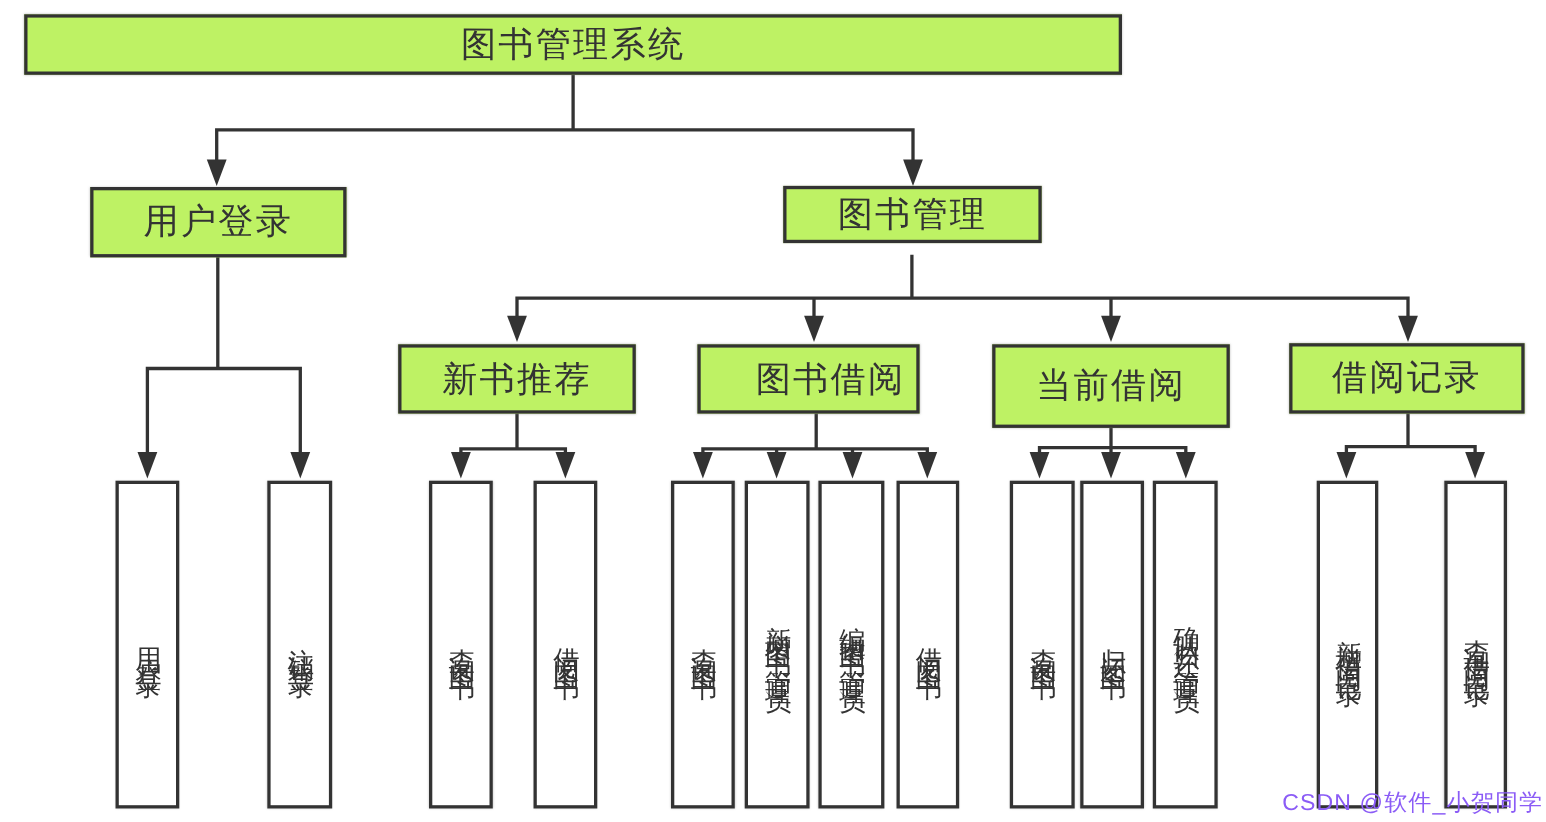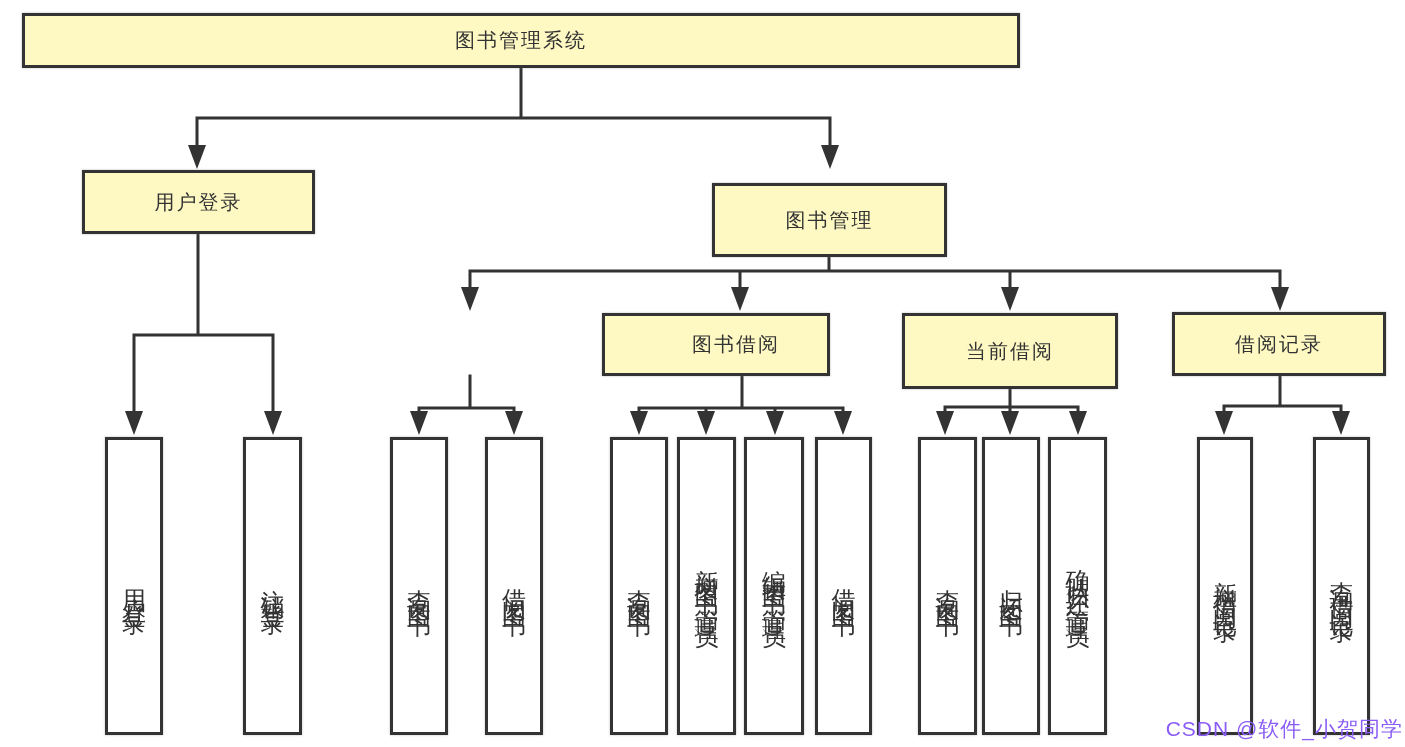--- a/index.html
+++ b/index.html
@@ -13,26 +13,26 @@
     overflow: hidden;
   }
   .connectors {
     position: absolute;
     left: 0; top: 0;
     width: 1405px; height: 747px;
   }
   .hbox {
     position: absolute;
     box-sizing: border-box;
-    background: #fef9c3;
+    background: #bef264;
     border: 3px solid #333333;
     display: flex;
     align-items: center;
     justify-content: center;
-    font-size: 20px;
+    font-size: 32px;
     letter-spacing: 2px;
     white-space: nowrap;
     box-shadow: 0 0 2px rgba(130,130,130,0.55);
   }
   .vbox {
     position: absolute;
     top: 437px;
     height: 298px;
     box-sizing: border-box;
     background: #ffffff;
@@ -98,23 +98,24 @@
       <polygon points="1001,411 1019,411 1010,435"></polygon>
       <polygon points="1069,411 1087,411 1078,435"></polygon>
       <polygon points="1215,411 1233,411 1224,435"></polygon>
       <polygon points="1332,411 1350,411 1341,435"></polygon>
     </g>
   </svg>
 
   <div class="hbox" style="left:22px; top:13px; width:998px; height:55px;">图书管理系统</div>
 
   <div class="hbox" style="left:82px; top:170px; width:233px; height:64px;">用户登录</div>
-  <div class="hbox" style="left:712px; top:183px; width:235px; height:74px;">图书管理</div>
+  <div class="hbox" style="left:712px; top:169px; width:235px; height:52px;">图书管理</div>
 
-  <div class="hbox" style="left:602px; top:313px; width:228px; height:63px;padding-left:40px;">图书借阅</div>
+  <div class="hbox" style="left:362px; top:313px; width:216px; height:63px;">新书推荐</div>
+  <div class="hbox" style="left:634px; top:313px; width:202px; height:63px;padding-left:40px;">图书借阅</div>
   <div class="hbox" style="left:902px; top:313px; width:216px; height:76px;">当前借阅</div>
   <div class="hbox" style="left:1172px; top:312px; width:214px; height:64px;">借阅记录</div>
 
   <div class="vbox" style="left:105px; width:58px;">用户登录</div>
   <div class="vbox" style="left:243px; width:59px;">注销登录</div>
 
   <div class="vbox" style="left:390px; width:58px;">查询图书</div>
   <div class="vbox" style="left:485px; width:58px;">借阅图书</div>
 
   <div class="vbox" style="left:610px; width:58px;">查询图书</div>

